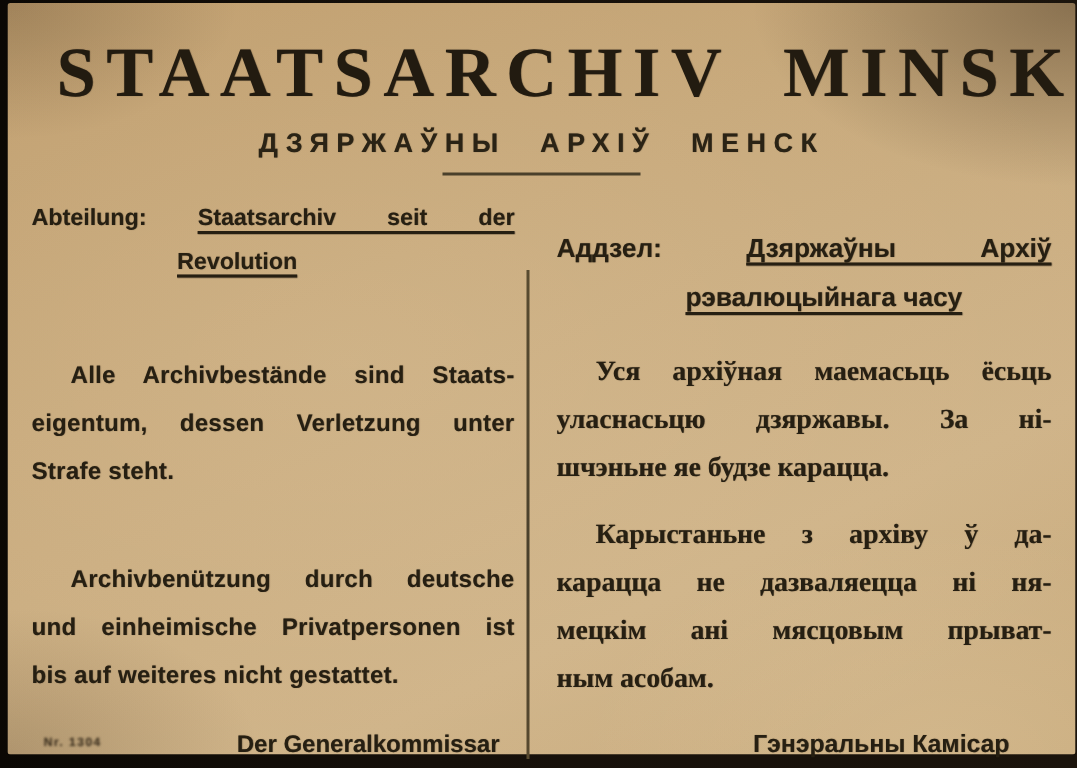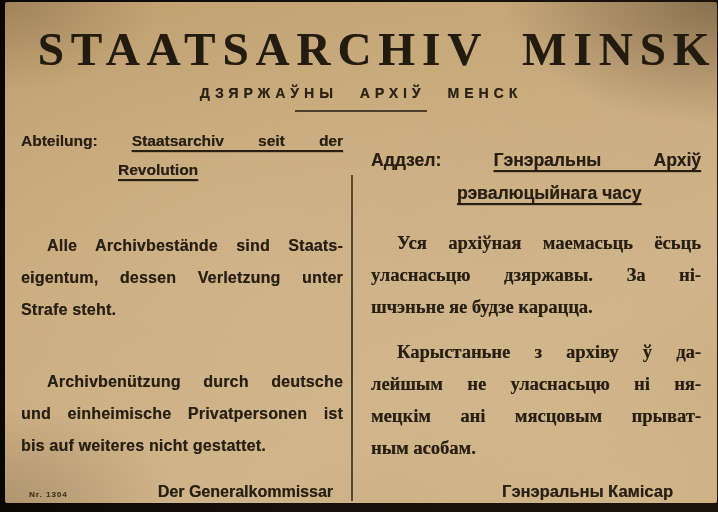--- a/index.html
+++ b/index.html
@@ -39,21 +39,21 @@
     letter-spacing: 7px;
     word-spacing: 16px;
     text-align: center;
     color: #221b10;
     white-space: nowrap;
     padding-left: 32px;
   }
   .subtitle {
     margin-top: 11px;
     font-weight: 700;
-    font-size: 14px;
+    font-size: 18px;
     letter-spacing: 5px;
     word-spacing: 13px;
     text-align: center;
     color: #2a2315;
     white-space: nowrap;
   }
   .hrule {
     width: 132px; height: 2px;
     margin: 9px auto 0;
     background: #4a402b;
@@ -168,31 +168,31 @@
           <span class="ln">und einheimische Privatpersonen ist</span>
           <span class="ln last">bis auf weiteres nicht gestattet.</span>
         </p>
         <div class="sig sig-de">Der Generalkommissar</div>
       </section>
 
       <div class="divider"></div>
 
       <section class="col-by">
         <div class="dept">
-          <span class="dept-line"><span>Аддзел:</span> <span class="ul">Гэнэральны Архіў</span></span>
+          <span class="dept-line"><span>Аддзел:</span> <span class="ul">Дзяржаўны Архіў</span></span>
           <span class="dept-line dept-line2"><span class="ul">рэвалюцыйнага часу</span></span>
         </div>
         <p class="par by-par p1">
           <span class="ln first">Уся архіўная маемасьць ёсьць</span>
           <span class="ln">уласнасьцю дзяржавы. За ні-</span>
           <span class="ln last">шчэньне яе будзе карацца.</span>
         </p>
         <p class="par by-par p2">
           <span class="ln first">Карыстаньне з архіву ў да-</span>
-          <span class="ln">лейшым не уласнасьцю ні ня-</span>
+          <span class="ln">карацца не дазваляецца ні ня-</span>
           <span class="ln">мецкім ані мясцовым прыват-</span>
           <span class="ln last">ным асобам.</span>
         </p>
         <div class="sig sig-by">Гэнэральны Камісар</div>
       </section>
 
     </div>
 
     <div class="stamp">Nr. 1304</div>
   </div>

